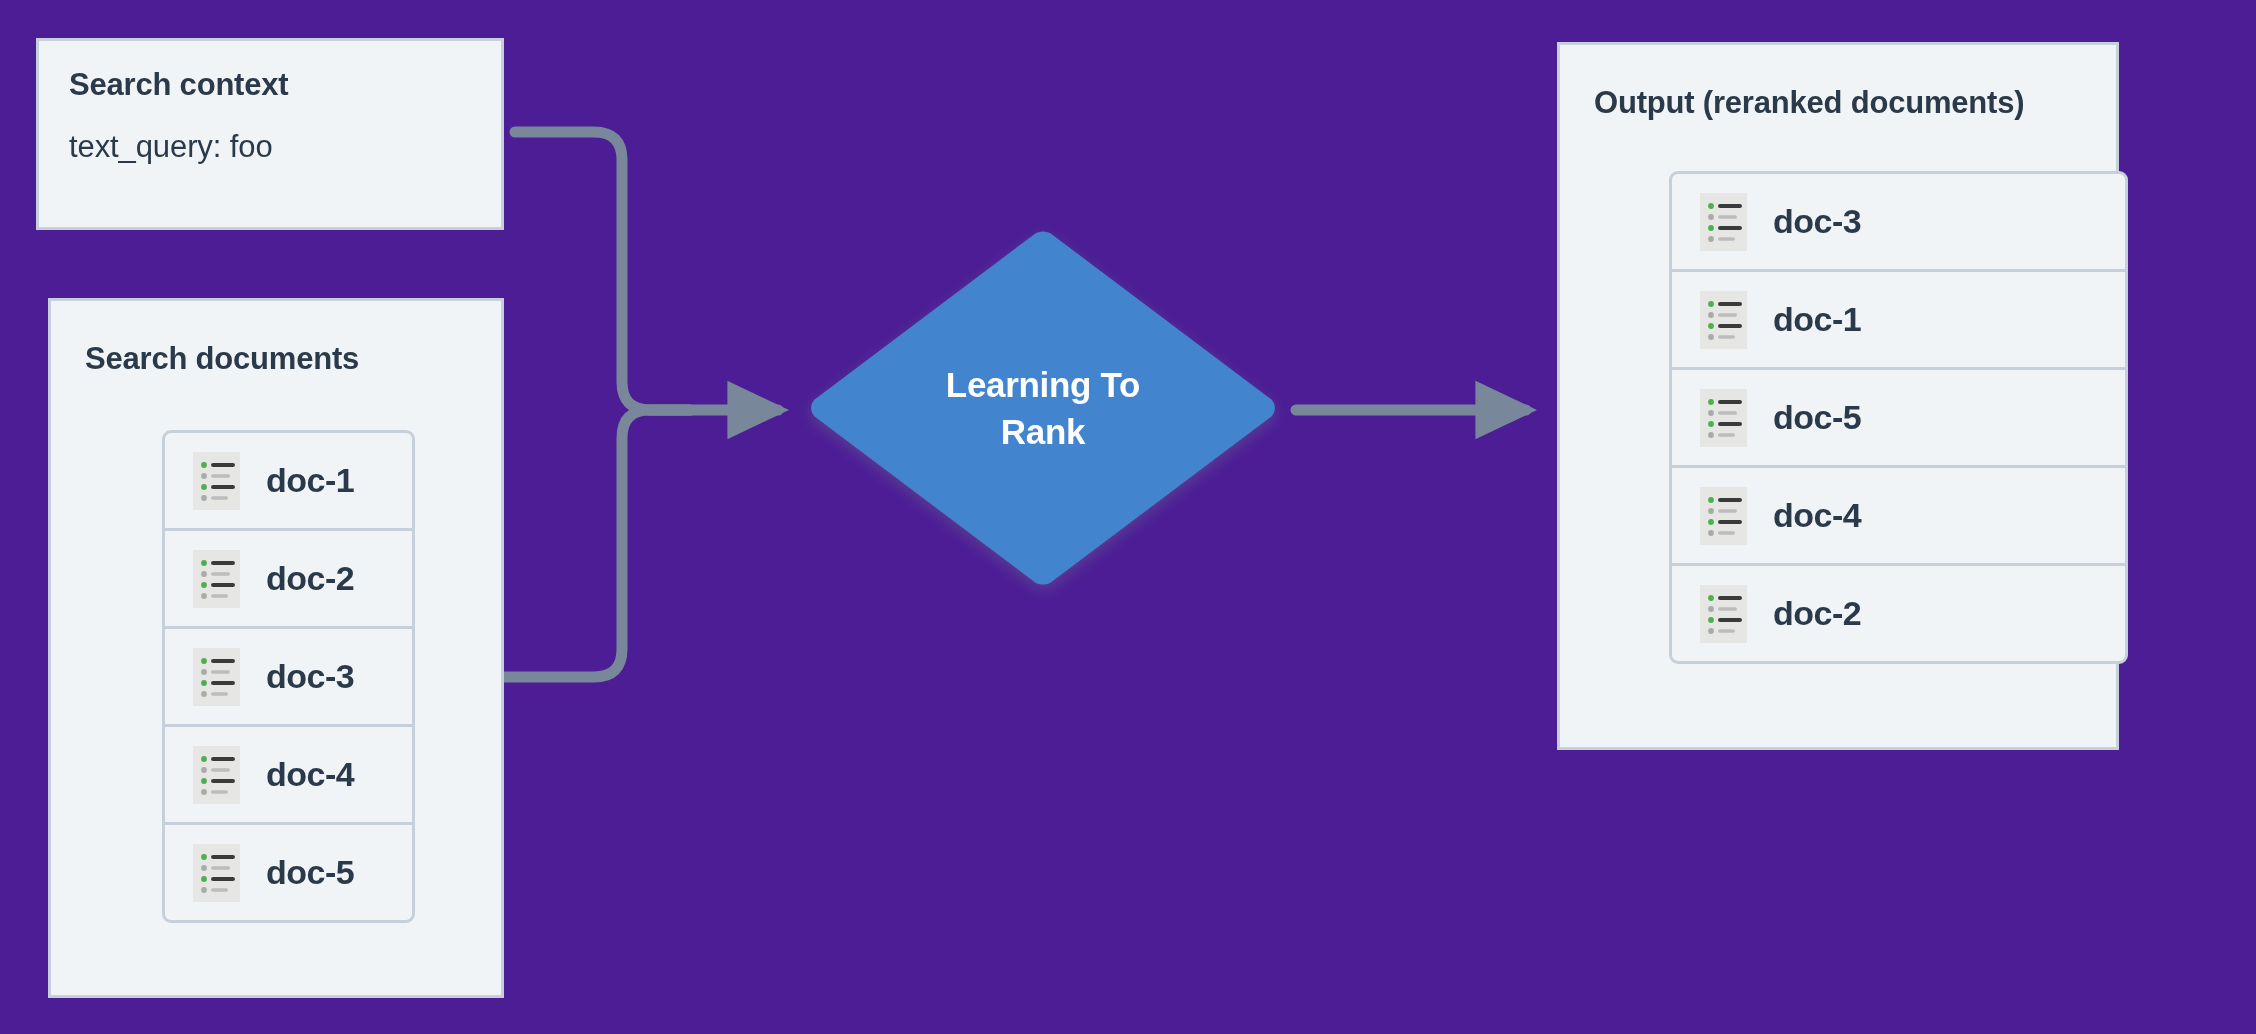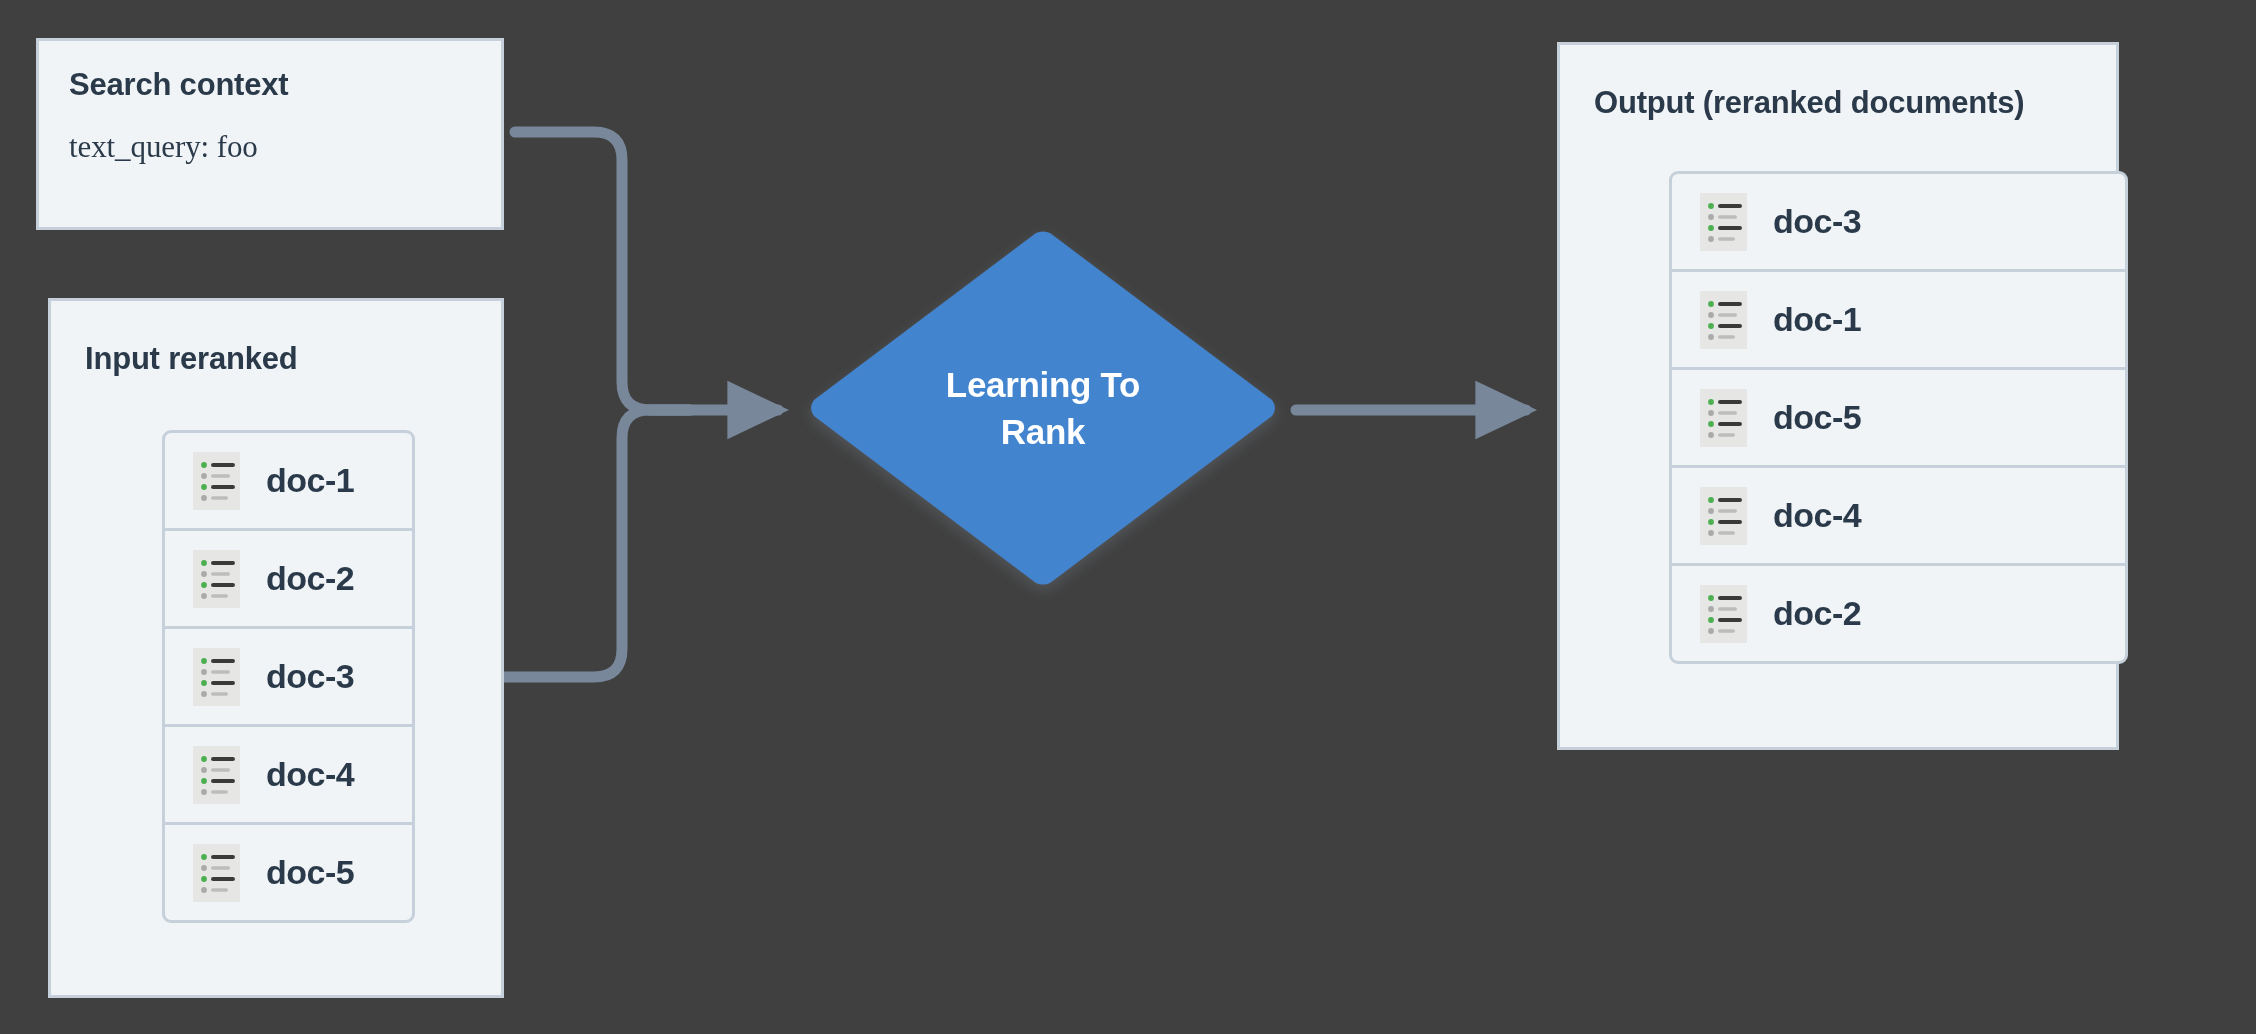--- a/index.html
+++ b/index.html
@@ -8,21 +8,21 @@
     background: #ffffff;
   }
   body {
     font-family: "Liberation Sans", sans-serif;
     -webkit-font-smoothing: antialiased;
   }
   #stage {
     position: relative;
     width: 2256px;
     height: 1034px;
-    background: #404040;
+    background: #4c1d95;
     overflow: hidden;
   }
 
   
   .panel {
     position: absolute;
     background: #f1f4f6;
     border: 3px solid #c5d0da;
     box-sizing: border-box;
   }
@@ -47,21 +47,20 @@
     position: absolute;
     left: 30px;
     top: 26px;
     font-size: 31px;
   }
   #search-context-panel .panel-sub {
     position: absolute;
     left: 30px;
     top: 88px;
     font-size: 31px;
-    font-family: Liberation Serif, serif;
   }
 
   
   #input-documents-panel {
     left: 48px;
     top: 298px;
     width: 456px;
     height: 700px;
   }
   #input-documents-panel .panel-title {
@@ -196,21 +195,21 @@
 
     <path d="M 1296,410 L 1526,410" fill="none" stroke="#78879a" stroke-width="11" stroke-linecap="round" marker-end="url(#arrowhead)"></path>
   </svg>
 
   <div id="search-context-panel" class="panel">
     <div class="panel-title">Search context</div>
     <div class="panel-sub">text_query: foo</div>
   </div>
 
   <div id="input-documents-panel" class="panel">
-    <div class="panel-title">Input reranked</div>
+    <div class="panel-title">Search documents</div>
     <div class="doclist">
         <div class="doc-row">
           <svg class="doc-icon" viewBox="0 0 47 58">
             <rect x="0" y="0" width="47" height="58" fill="#e6e6e4"></rect>
             <circle cx="11" cy="13" r="2.9" fill="#4caf50"></circle>
             <rect x="18" y="10.9" width="24" height="4.2" rx="2.1" fill="#3a3a3a"></rect>
             <circle cx="11" cy="24" r="2.9" fill="#aaaaaa"></circle>
             <rect x="18" y="22.3" width="19" height="3.4" rx="1.7" fill="#bdbdbd"></rect>
             <circle cx="11" cy="35" r="2.9" fill="#4caf50"></circle>
             <rect x="18" y="32.9" width="24" height="4.2" rx="2.1" fill="#3a3a3a"></rect>

